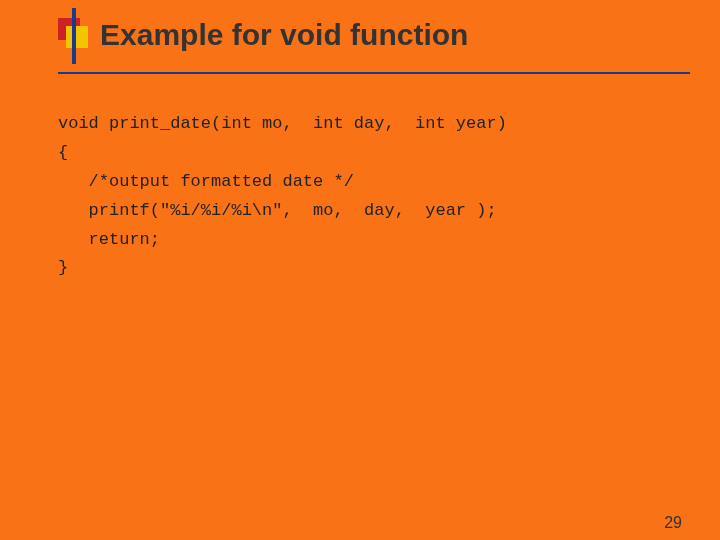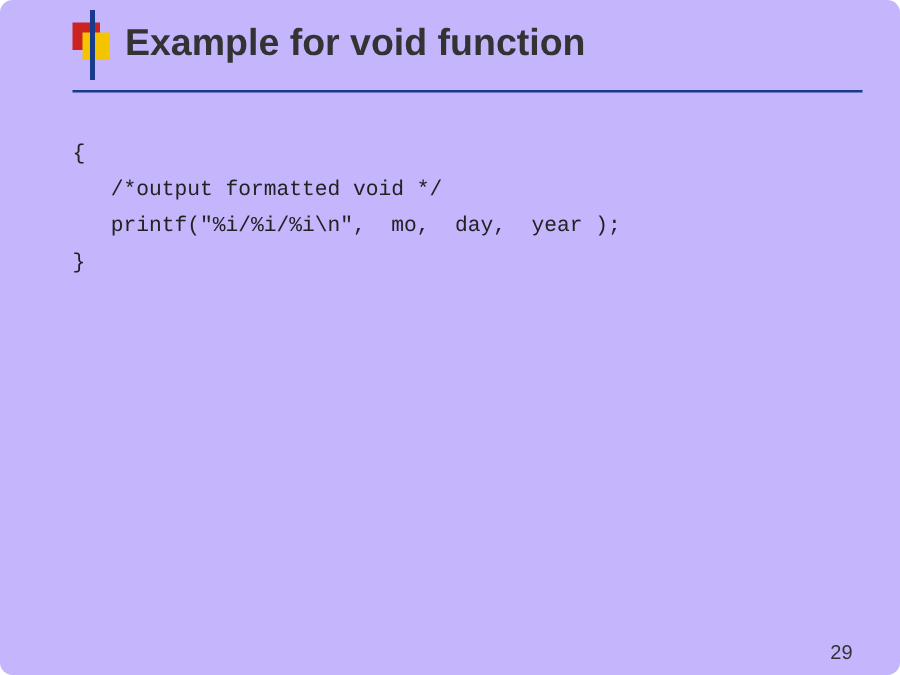--- a/index.html
+++ b/index.html
@@ -13,23 +13,22 @@
       height: 540px;
       background: #ffffff;
       font-family: Arial, sans-serif;
       overflow: hidden;
       position: relative;
     }
 
     .slide-container {
       width: 720px;
       height: 540px;
-      background: #c4b5fd;
+      background: #f97316;
       position: relative;
-      border-radius: 10px;
     }
 
     
     .accent-block-red {
       position: absolute;
       top: 18px;
       left: 58px;
       width: 22px;
       height: 22px;
       background: #cc2222;
@@ -112,21 +111,23 @@
 
   <div class="accent-block-red"></div>
   <div class="accent-block-yellow"></div>
   <div class="vertical-line"></div>
 
   <div class="slide-title">Example for void function</div>
 
   <div class="title-rule"></div>
 
   <div class="code-block">
+    <span class="code-line">void print_date(int mo,  int day,  int year)</span>
     <span class="code-line">{</span>
-    <span class="code-line">   /*output formatted void */</span>
+    <span class="code-line">   /*output formatted date */</span>
     <span class="code-line">   printf("%i/%i/%i\n",  mo,  day,  year );</span>
+    <span class="code-line">   return;</span>
     <span class="code-line">}</span>
   </div>
 
   <div class="page-number">29</div>
 
 </div>
 
 </body></html>

